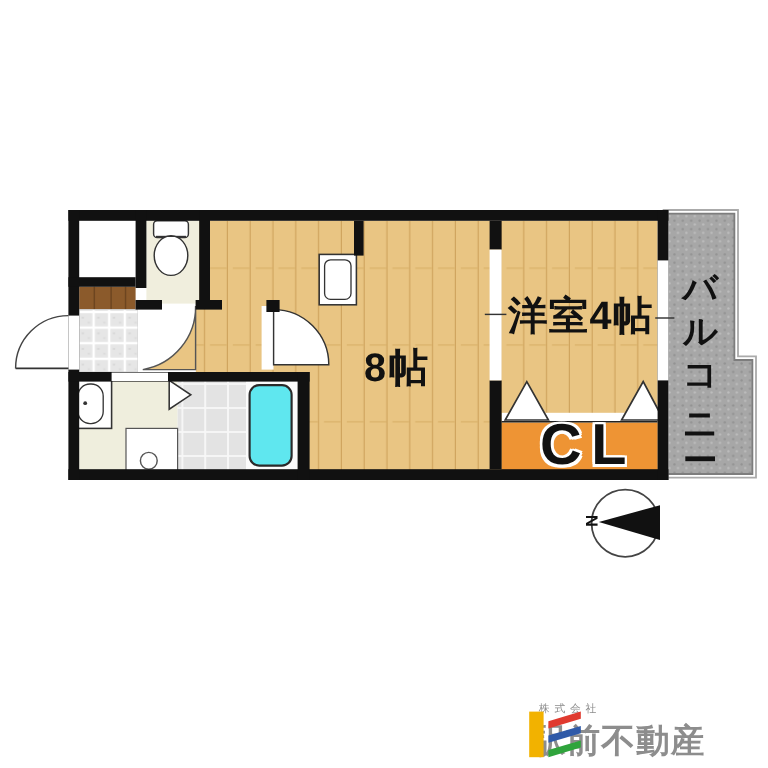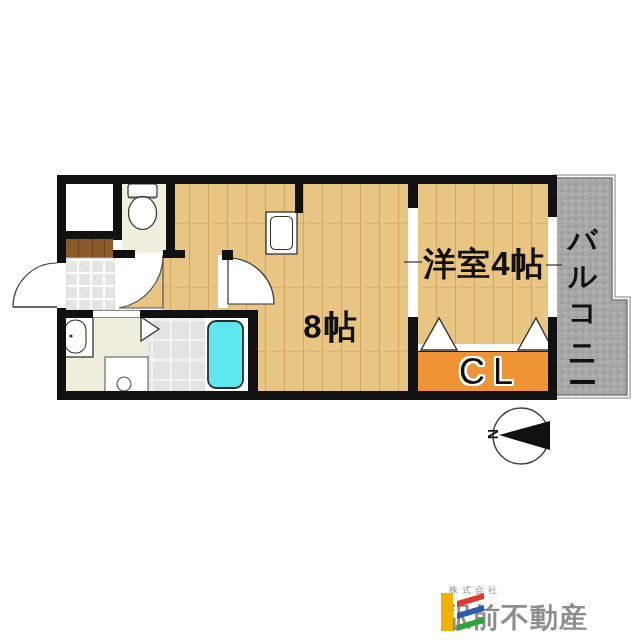--- a/index.html
+++ b/index.html
@@ -2,23 +2,23 @@
 <html><head>
 <meta charset="utf-8">
 <style>
   html,body{margin:0;padding:0;background:#fff;}
   #canvas{position:relative;width:640px;height:640px;background:#fff;overflow:hidden;
           font-family:"Liberation Sans","DejaVu Sans",sans-serif;}
   svg{position:absolute;left:0;top:0;}
   .lbl{position:absolute;transform:translate(-50%,-50%);font-weight:600;color:#111;
        white-space:nowrap;line-height:1;}
   .lbl-ldk{font-size:40px;letter-spacing:12px;}
-  .lbl-ldk-size{font-size:33px;letter-spacing:2px;margin-top:20px;}
+  .lbl-ldk-size{font-size:33px;letter-spacing:2px;}
   .lbl-yoshitsu{font-size:33px;letter-spacing:1px;text-align:right;}
-  .lbl-cl{font-size:36px;font-weight:400;letter-spacing:8px;
+  .lbl-cl{font-size:48px;font-weight:700;letter-spacing:8px;
           text-shadow:-2px 0 #fff,2px 0 #fff,0 -2px #fff,0 2px #fff,
                       -2px -2px #fff,2px 2px #fff,-2px 2px #fff,2px -2px #fff;}
   .lbl-balcony{position:absolute;left:563px;top:186px;width:40px;height:208px;
                writing-mode:vertical-rl;text-orientation:upright;
                font-size:29px;font-weight:700;letter-spacing:7px;color:#111;
                display:flex;align-items:center;justify-content:center;}
   .lbl-north{position:absolute;left:488px;top:426px;font-size:14px;font-weight:700;
              color:#111;transform:rotate(90deg);}
   #logo{position:absolute;left:440px;top:583px;display:flex;align-items:flex-end;}
   #logo-text{margin-left:3px;}

